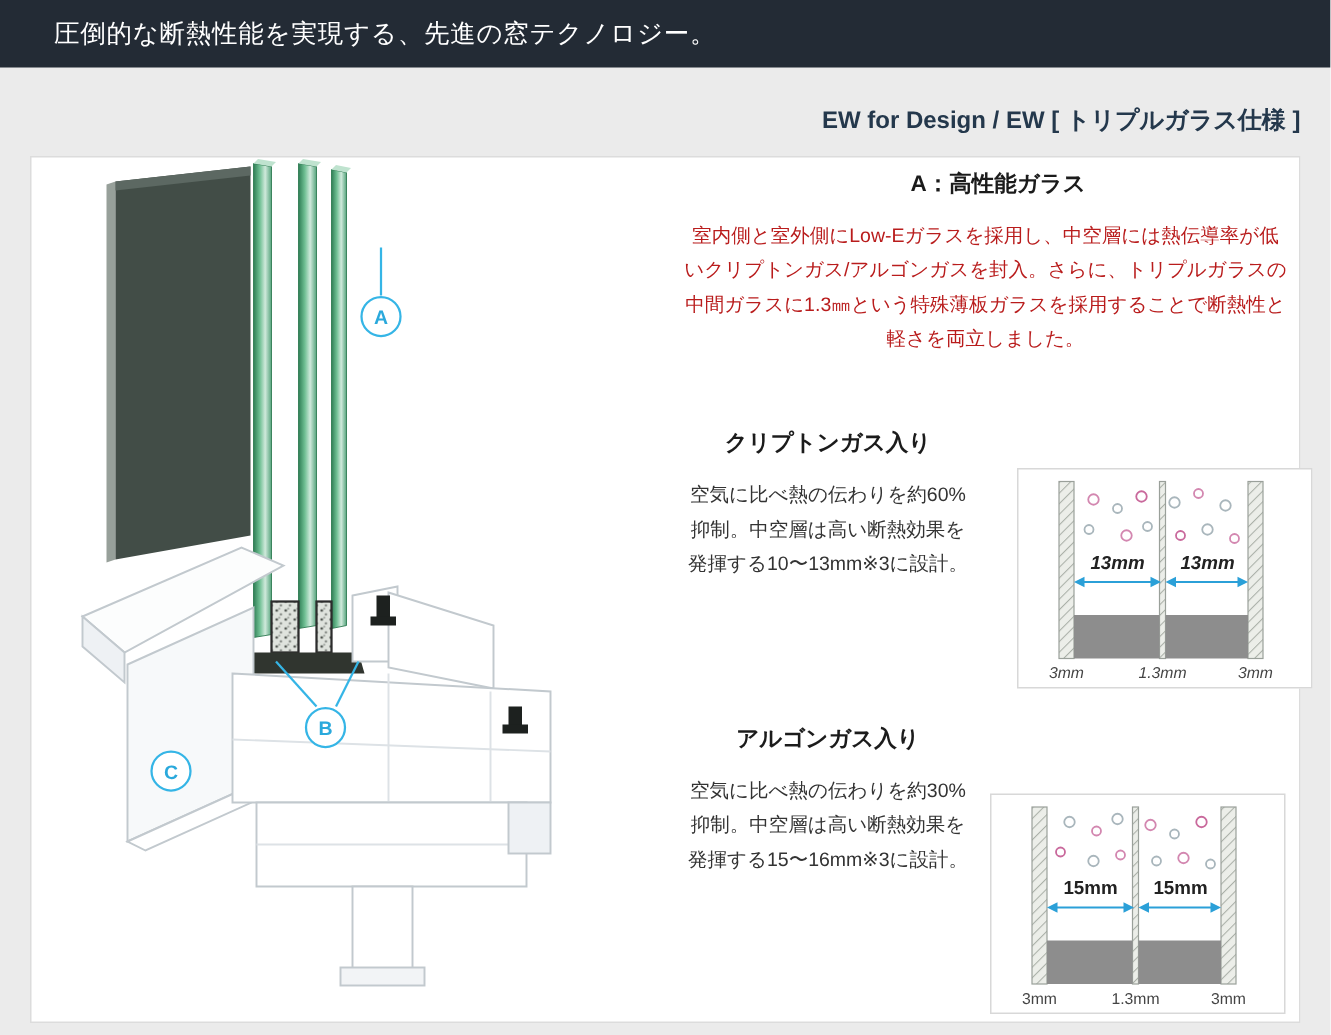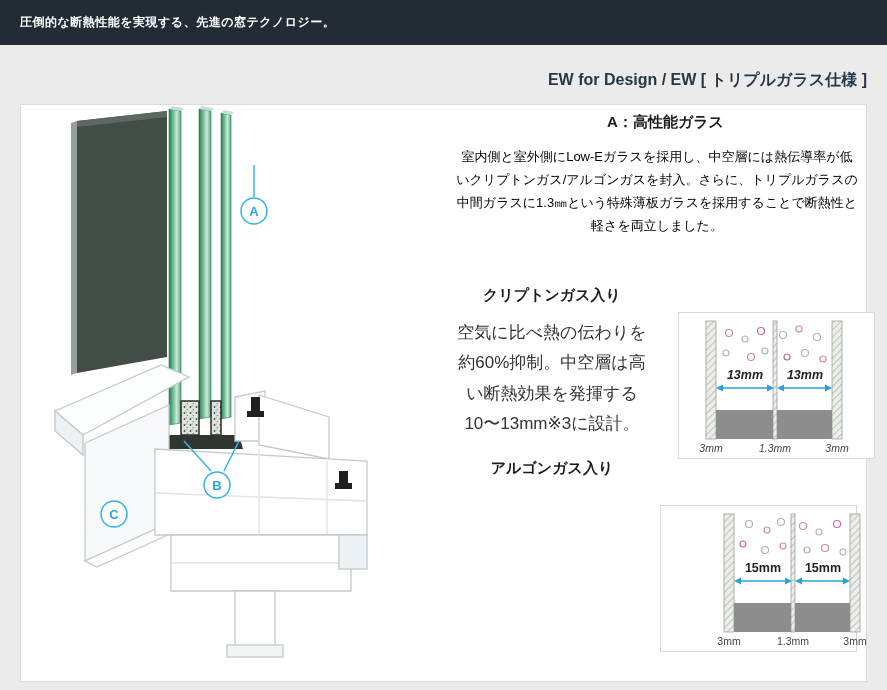--- a/index.html
+++ b/index.html
@@ -7,44 +7,44 @@
     width:887px;height:690px;overflow:hidden;
     background:#ebebeb;
     font-family:"Liberation Sans","DejaVu Sans",sans-serif;
     color:#333;
   }
   .topbar{
     background:#232b35;color:#fff;height:45px;
     display:flex;align-items:center;
     padding:0 20px;box-sizing:border-box;
   }
-  .topbar h1{font-size:12px;font-weight:700;margin:0;letter-spacing:.5px;}
+  .topbar h1{font-size:17px;font-weight:400;margin:16px;letter-spacing:.5px;}
   .subheader{
     margin:0;padding:25px 20px 13px;
     font-size:16px;font-weight:bold;color:#24384c;text-align:right;
   }
   .panel{
     margin:0 20px;background:#fff;border:1px solid #dcdcdc;
     height:578px;box-sizing:border-box;display:flex;position:relative;
   }
   .illustration{width:438px;position:relative;}
   .illustration svg{display:block;}
   .details{flex:1;padding:8px 4px 0 0;text-align:center;}
   .details h3{font-size:15px;font-weight:bold;color:#1b1b1b;margin:0 0 13px;}
-  .sec-a p{font-size:13px;line-height:1.78;margin:0;max-width:402px;color:#000000;}
+  .sec-a p{font-size:13px;line-height:1.78;margin:0;max-width:402px;color:#b91c1c;}
   .gas-row{display:flex;align-items:flex-start;}
   .gas-row.krypton{margin-top:48px;gap:18px;}
-  .gas-row.argon{}
+  .gas-row.argon{margin-top:24px;}
   .gas-left{width:192px;margin-right:12px;}
-  .gas-left p{font-size:17px;line-height:1.8;margin:0;color:#333;}
+  .gas-left p{font-size:13px;line-height:1.8;margin:0;color:#333;}
   .diagram{
     width:197px;border:1px solid #d8d8d8;background:#fff;box-sizing:border-box;
   }
   .diagram.krypton-box{margin-top:26px;font-style:italic;}
-  .diagram.argon-box{margin-top:46px;padding-left:36px;}
+  .diagram.argon-box{margin-top:46px;}
   .diagram svg{display:block;}
   .mm-label{font-size:12.5px;font-weight:bold;fill:#222;text-anchor:middle;}
   .sub-label{font-size:10.5px;fill:#444;text-anchor:middle;}
   .callout-letter{font-size:13px;font-weight:bold;fill:#2aa9dc;text-anchor:middle;}
 </style>
 </head>
 <body>
 
 <header class="topbar">
   <h1>圧倒的な断熱性能を実現する、先進の窓テクノロジー。</h1>
@@ -203,20 +203,21 @@
           <text x="32" y="139" class="sub-label">3mm</text>
           <text x="96" y="139" class="sub-label">1.3mm</text>
           <text x="158" y="139" class="sub-label">3mm</text>
         </svg>
       </div>
     </section>
 
     <section class="gas-row argon">
       <div class="gas-left">
         <h3>アルゴンガス入り</h3>
+        <p>空気に比べ熱の伝わりを約30%抑制。中空層は高い断熱効果を発揮する15〜16mm※3に設計。</p>
       </div>
       <div class="diagram argon-box">
         <svg viewBox="0 0 195 145" width="195" height="145">
           <defs>
             <pattern id="hatch2" width="5" height="5" patternUnits="userSpaceOnUse" patternTransform="rotate(45)">
               <rect width="5" height="5" fill="#eceee9"></rect>
               <line x1="0" y1="0" x2="0" y2="5" stroke="#aab0a8" stroke-width="1.4"></line>
             </pattern>
           </defs>
           <g stroke="#9aa09a" stroke-width="0.8">

